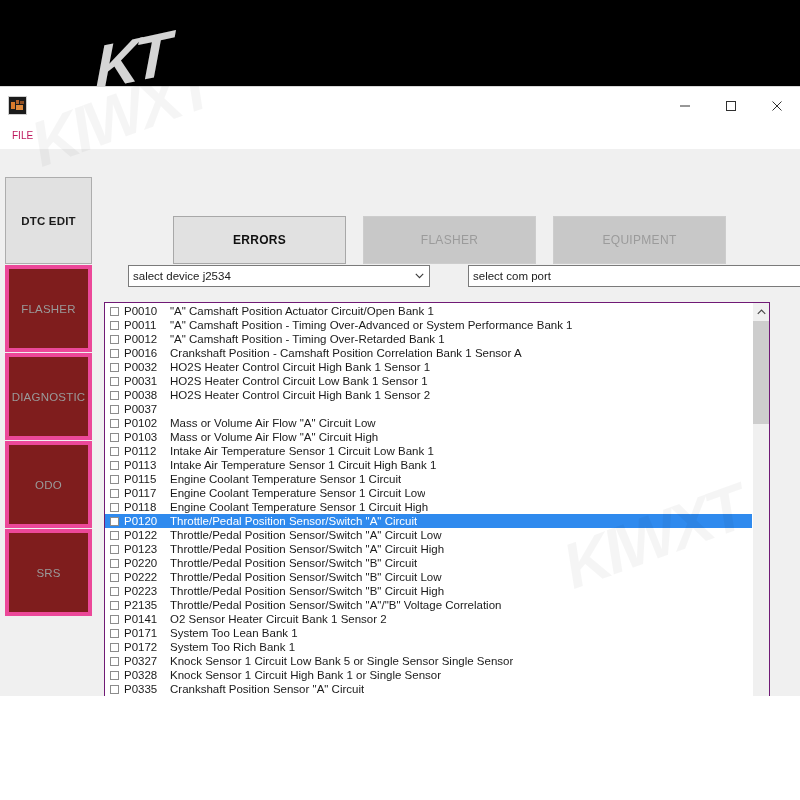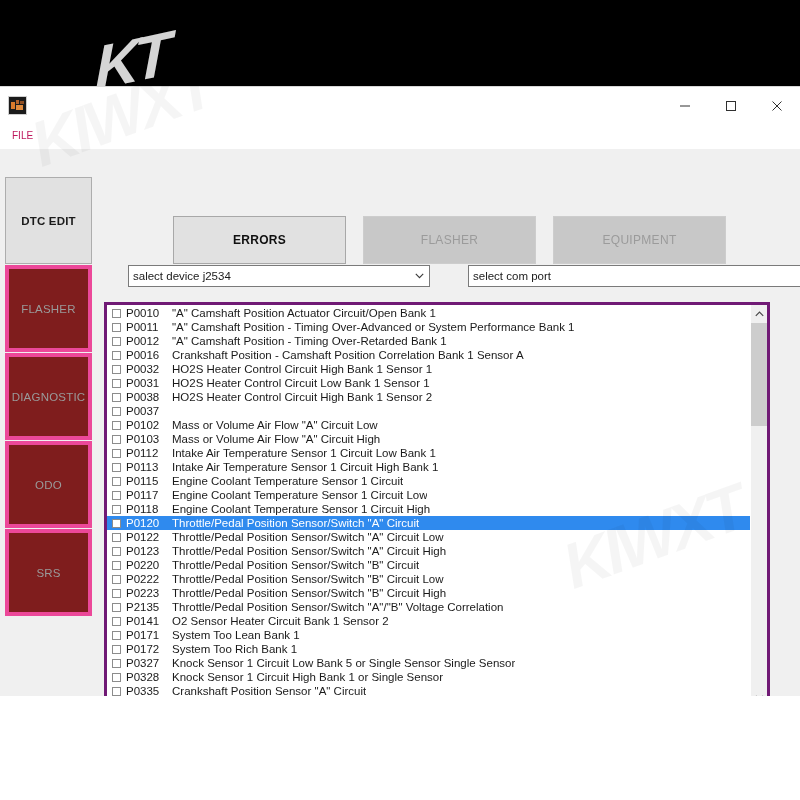--- a/index.html
+++ b/index.html
@@ -215,21 +215,21 @@
   }
   .combo-device { left: 128px; top: 116px; width: 302px; }
   .combo-com    { left: 468px; top: 116px; width: 362px; }
 
   
   .listbox {
     position: absolute;
     left: 104px; top: 153px;
     width: 666px; height: 407px;
     background: #ffffff;
-    border: 3px solid #701a75;
+    border: 1px solid #701a75;
     box-sizing: border-box;
     overflow: hidden;
   }
   .list-inner {
     position: absolute;
     left: 0; top: 0;
     width: 648px;
     padding-top: 1px;
   }
   .row {

